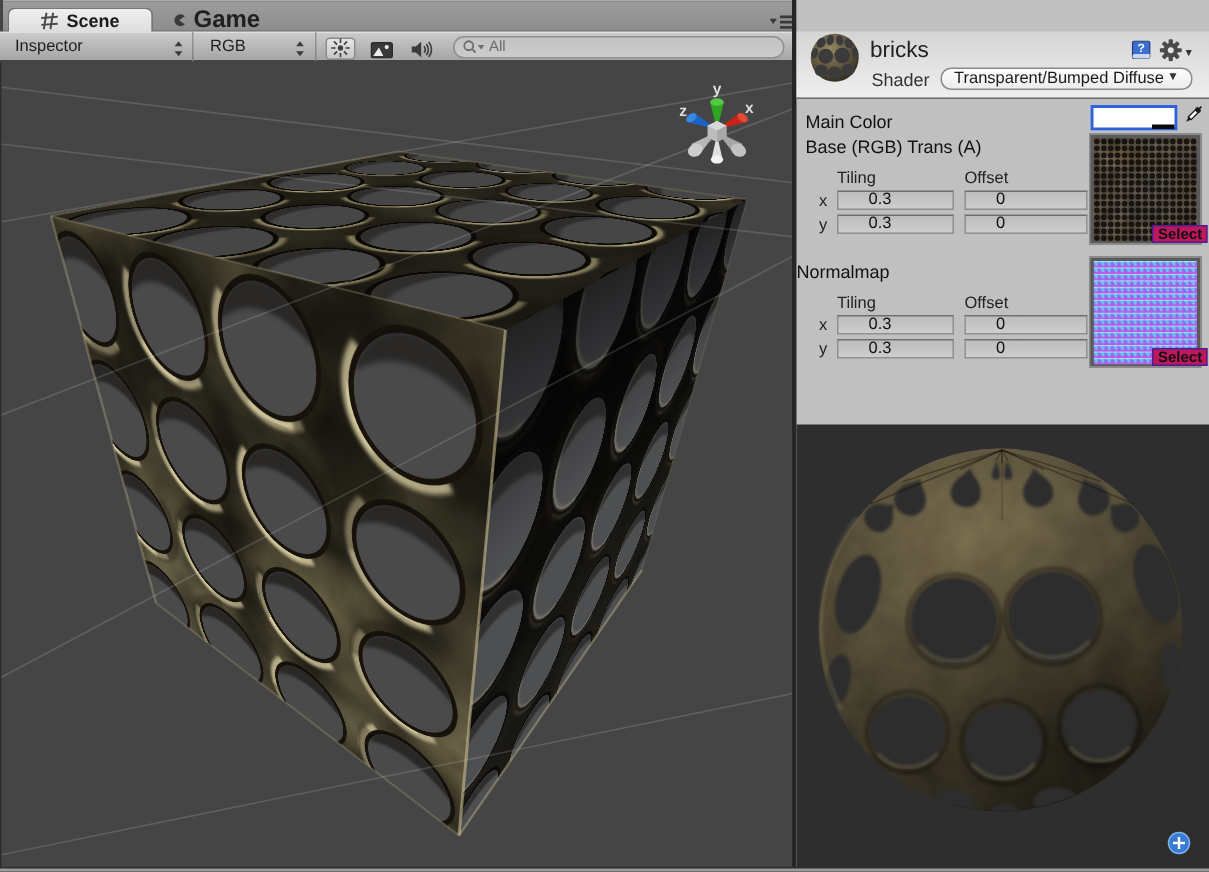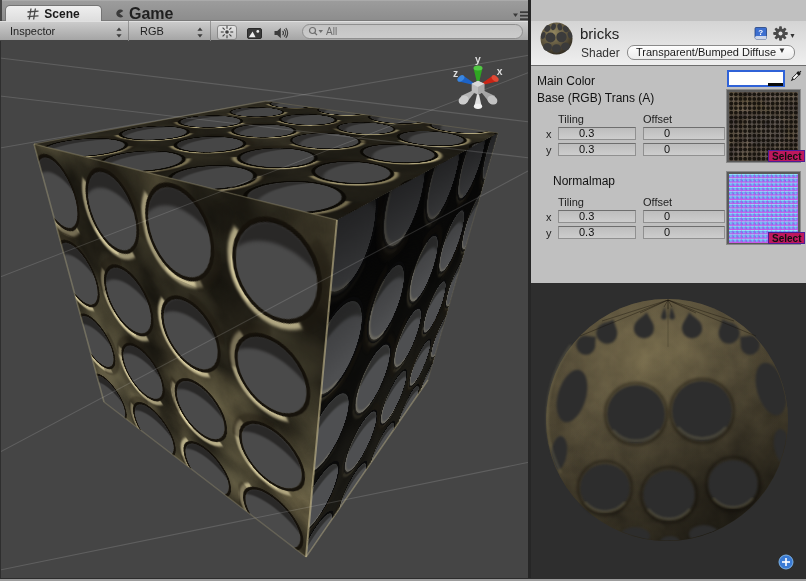--- a/index.html
+++ b/index.html
@@ -1000,21 +1000,21 @@
             <circle cx="34.5" cy="66.7" r="1.9" fill="rgba(14,11,6,0.85)"></circle>
             <circle cx="39.1" cy="66.7" r="1.9" fill="rgba(14,11,6,0.85)"></circle>
             <circle cx="43.7" cy="66.7" r="1.9" fill="rgba(14,11,6,0.85)"></circle>
             <circle cx="48.3" cy="66.7" r="1.9" fill="rgba(14,11,6,0.85)"></circle>
             <circle cx="52.9" cy="66.7" r="1.9" fill="rgba(14,11,6,0.85)"></circle>
             <circle cx="57.5" cy="66.7" r="1.9" fill="rgba(14,11,6,0.85)"></circle>
             <circle cx="62.1" cy="66.7" r="1.9" fill="rgba(14,11,6,0.85)"></circle>
             <circle cx="66.7" cy="66.7" r="1.9" fill="rgba(14,11,6,0.85)"></circle>
           </svg></div>
         <div class="selbtn" style="left:237px;top:83px">Select</div>
-        <div class="lbl" style="left:22px;top:107px">Normalmap</div>
+        <div class="lbl" style="left:0;top:107px">Normalmap</div>
         <div class="slbl" style="left:27px;top:129px">Tiling</div>
         <div class="slbl" style="left:112px;top:129px">Offset</div>
         <div class="slbl" style="left:15px;top:144px">x</div>
         <div class="slbl" style="left:15px;top:160px">y</div>
         <div class="field" style="left:27px;top:143px;width:78px">0.3</div>
         <div class="field" style="left:112px;top:143px;width:82px">0</div>
         <div class="field" style="left:27px;top:159px;width:78px">0.3</div>
         <div class="field" style="left:112px;top:159px;width:82px">0</div>
         <div class="thumbframe" style="left:195px;top:104px;width:75px;height:74px"><svg xmlns="http://www.w3.org/2000/svg" width="69" height="69" viewBox="0 0 69 69">
             <defs>

